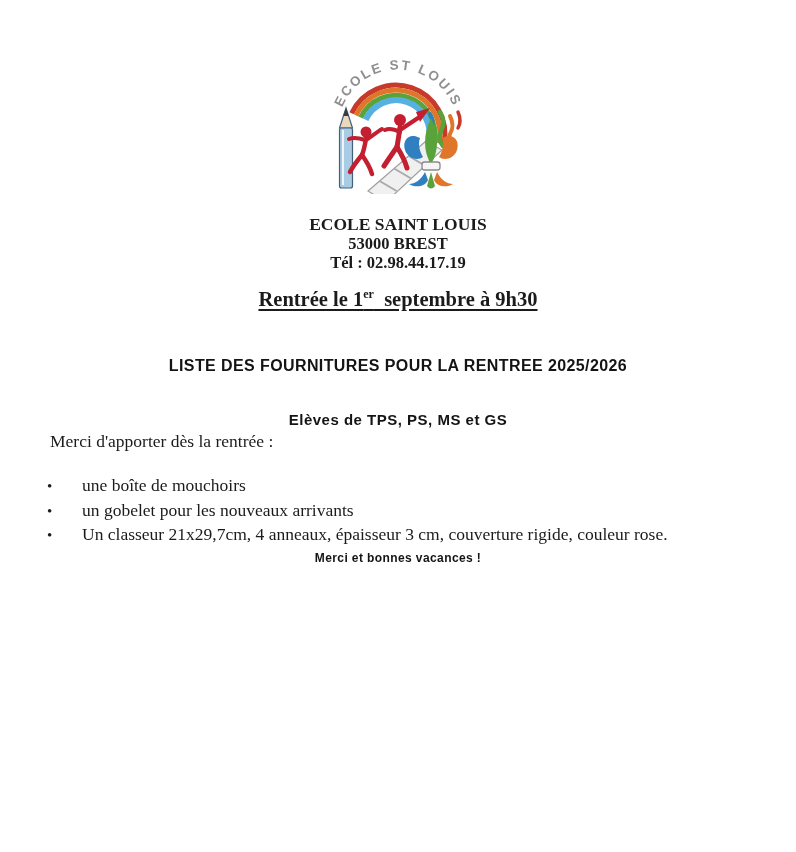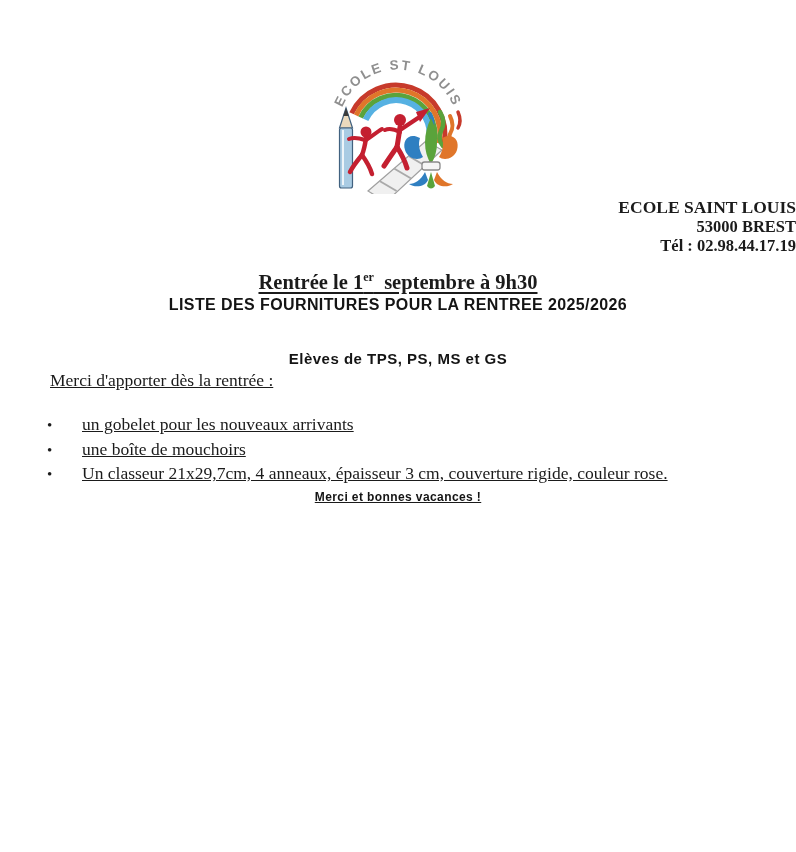--- a/index.html
+++ b/index.html
@@ -10,21 +10,21 @@
     color: #1b1b1b;
     overflow: hidden;
   }
   .page { width: 796px; height: 852px; position: relative; }
 
   
   .logo-wrap { padding-top: 56px; text-align: center; line-height: 0; }
   .logo-wrap svg { display: inline-block; }
 
   
-  .org { text-align: right; font-weight: bold; margin-top: 4px; }
+  .org { text-align: center; font-weight: bold; margin-top: 21px; }
   .org div { line-height: 19px; }
   .org-name { font-size: 17.5px; }
   .org-line { font-size: 16.5px; }
 
   
   .main-title {
     margin: 14px 0 0 0;
     text-align: center;
     font-size: 20.5px;
     font-weight: bold;
@@ -38,30 +38,29 @@
   .main-title sup { font-size: 12px; line-height: 0; }
   .pre { white-space: pre; }
 
   
   .sans-h1, .sans-h2, .closing {
     font-family: "Liberation Sans", sans-serif;
     font-weight: bold;
     text-align: center;
     color: #141414;
   }
-  .sans-h1 { font-size: 16px; letter-spacing: 0.4px; line-height: 20px; }
+  .sans-h1 { margin-top: 44px; font-size: 16px; letter-spacing: 0.4px; line-height: 20px; }
   .sans-h2 { margin-top: 34px; font-size: 15px; letter-spacing: 0.5px; line-height: 20px; }
 
   
   .content {
     padding: 0 28px;
     font-size: 17.5px;
     line-height: 23.4px;
     text-align: justify;
-    text-decoration: underline;
   }
   .content p { margin: 0; }
   .intro { margin-top: 79px; text-indent: 22px; }
   .items { margin-top: 21px; }
   .bullet-box {
     display: inline-block;
     width: 54px;
     padding-left: 19px;
     box-sizing: border-box;
     font-size: 15px;
@@ -153,21 +152,21 @@
     </span>
   </h1>
 
   <div class="sans-h1">LISTE DES FOURNITURES POUR LA RENTREE 2025/2026</div>
   <div class="sans-h2">Elèves de TPS, PS, MS et GS</div>
 
   <div class="content">
     <p class="intro">Merci d'apporter dès la rentrée :</p>
 
     <div class="items">
+      <p class="item"><span class="bullet-box">•</span><span>une boîte de mouchoirs</span></p>
       <p class="item"><span class="bullet-box">•</span><span>un gobelet pour les nouveaux arrivants</span></p>
-      <p class="item"><span class="bullet-box">•</span><span>une boîte de mouchoirs</span></p>
       <p class="item"><span class="bullet-box">•</span><span>Un classeur 21x29,7cm, 4 anneaux, épaisseur 3 cm, couverture rigide, couleur rose.</span></p>
     </div>
 
     <p class="closing">Merci et bonnes vacances !</p>
   </div>
 
 </div>
 
 </body></html>

